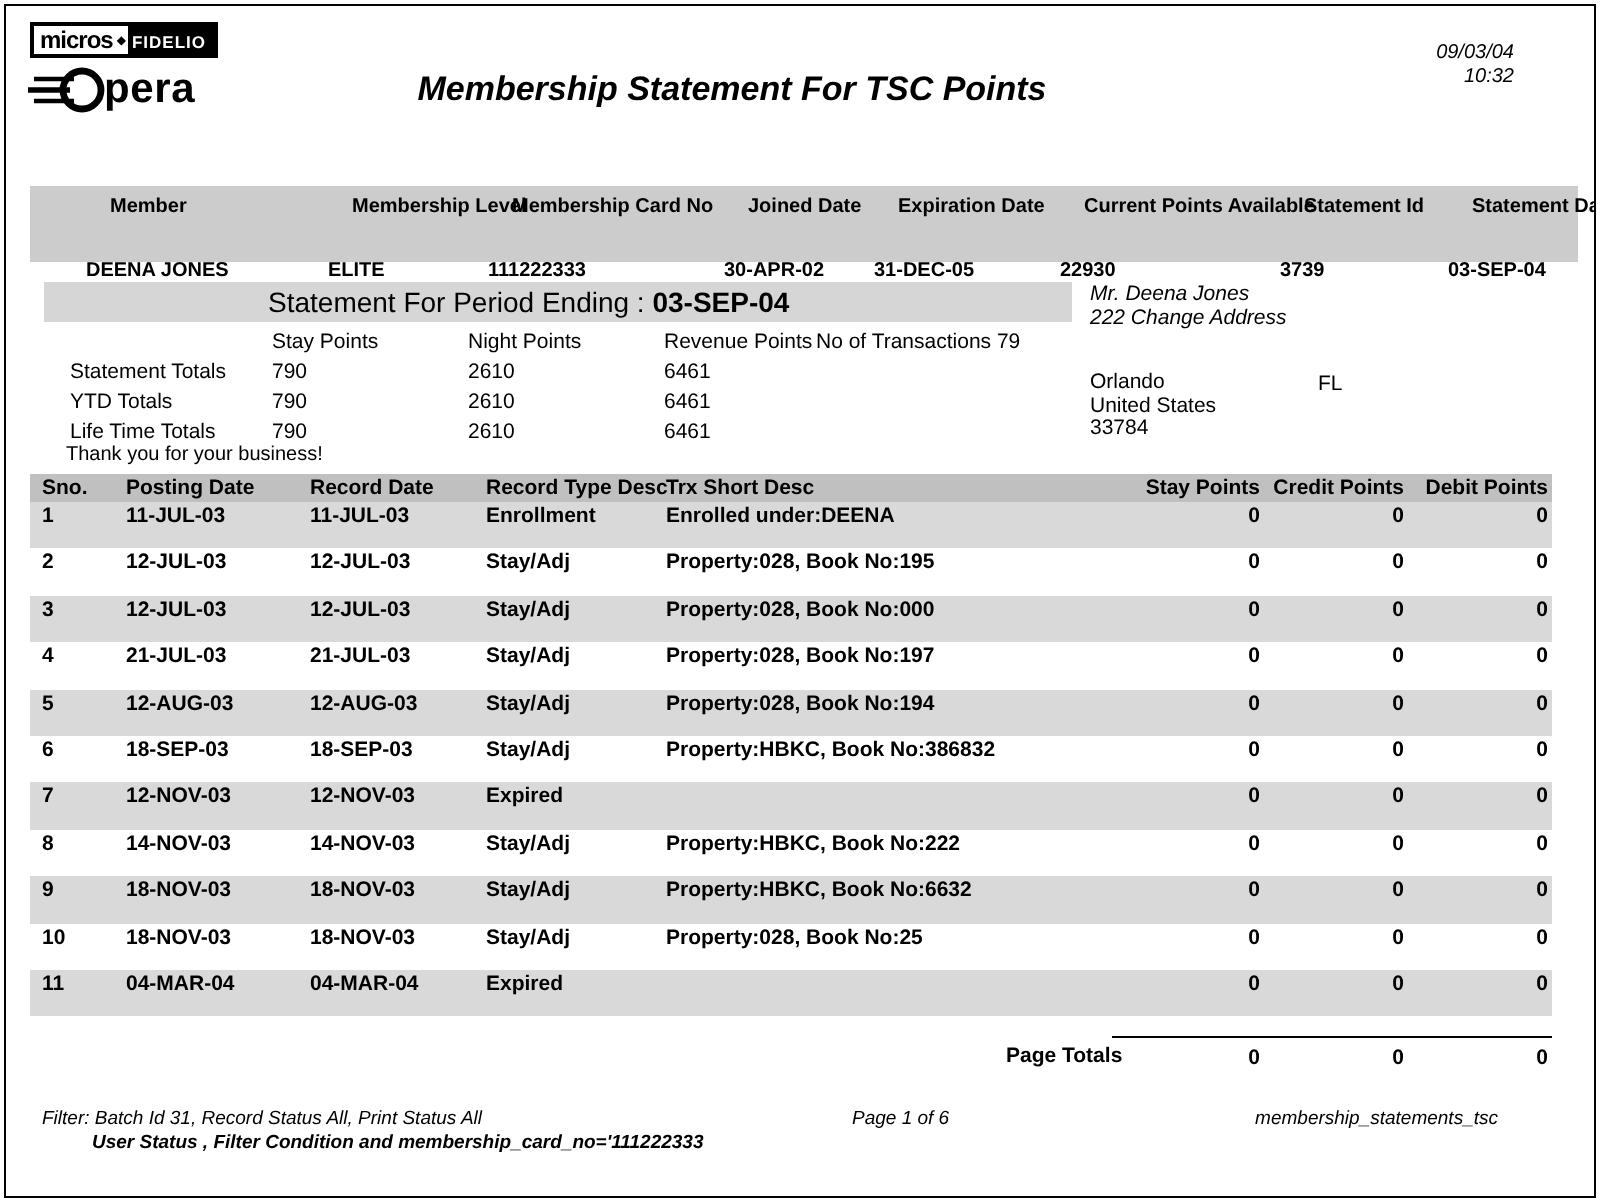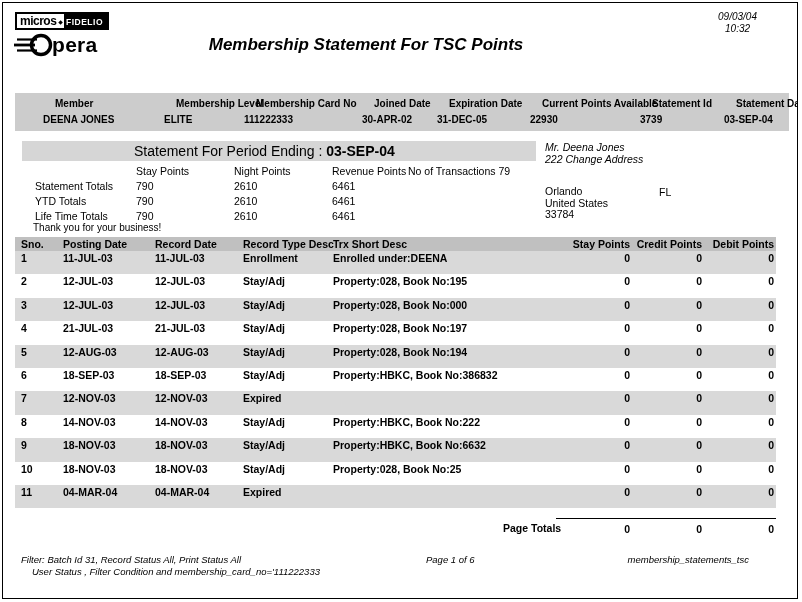--- a/index.html
+++ b/index.html
@@ -11,27 +11,27 @@
   
   .logo-wrap { position:absolute; left:12px; top:8px; }
   .mf-logo { display:inline-flex; align-items:stretch; border:2px solid #000; height:18px; background:#fff; }
   .mf-micros { font-weight:bold; font-size:12px; line-height:14px; padding:0 1px 0 3px; letter-spacing:-0.5px; }
   .mf-diamond { font-size:6px; align-self:center; margin:0 1px; }
   .mf-fidelio { background:#000; color:#fff; font-weight:bold; font-size:8.5px; line-height:14px; padding:1px 4px 0 2px; letter-spacing:0.5px; }
   .opera-wrap { position:absolute; left:10px; top:27px; display:flex; align-items:center; height:30px; }
   .opera-text { font-size:21px; font-weight:bold; letter-spacing:0.3px; margin-left:-3px; }
   .hdr-office { position:absolute; top:7px; left:0; width:750px; text-align:center; font-style:italic; font-size:12px; }
   .hdr-title  { position:absolute; top:32px; left:0; width:726px; text-align:center; font-style:italic; font-weight:bold; font-size:17px; }
-  .hdr-date { position:absolute; top:8px; right:40px; text-align:center; font-style:italic; font-size:10px; line-height:12px; }
+  .hdr-date { position:absolute; top:18px; right:40px; text-align:right; font-style:italic; font-size:10px; line-height:12px; }
 
   
   .member-band { position:absolute; left:12px; top:90px; width:774px; height:38px;
                  background:var(--member-band,#cccccc); font-size:10px; font-weight:bold; }
   .mcell { position:absolute; white-space:nowrap; }
-  .mh { top:5px;padding-left:28px; } .mv { top:21px;padding-left:16px; }
+  .mh { top:5px;padding-left:28px; } .mv { top:37px;padding-left:16px; }
   .m0{left:12px}.m1{left:133px}.m2{left:213px}.m3{left:331px}
   .m4{left:406px}.m5{left:499px}.m6{left:609px}.m7{left:693px}
 
   
   .period-bar { position:absolute; left:19px; top:138px; width:514px; height:20px;
                 background:var(--period-bar,#d6d6d6); font-size:14px; line-height:20px; }
   .period-text { margin-left:112px; white-space:nowrap; }
   .period-value { font-weight:bold; }
   .addr { position:absolute; left:542px; top:139px; font-size:10.5px; line-height:11.5px;font-style:italic; }
   .addr-city { position:absolute; left:542px; top:183px; font-size:10.5px; line-height:11.5px; }
@@ -56,21 +56,21 @@
   .tc { position:absolute; top:1px; white-space:nowrap; }
   .c0{left:6px}.c1{left:48px}.c2{left:140px}.c3{left:228px}.c4{left:318px}
   .c5{right:146px}.c6{right:74px}.c7{right:2px}
 
   
   .totals-line { position:absolute; left:553px; top:515px; width:220px; border-top:1px solid #000; }
   .page-totals { position:absolute; left:12px; top:519px; width:761px; height:14px;
                  font-weight:bold; font-size:10.5px; }
   .pt-label { position:absolute; left:488px; white-space:nowrap; }
   .footer-filter { position:absolute; left:18px; top:551px; font-size:9.5px; font-style:italic; line-height:11.5px; }
-  .footer-filter .line2 { margin-left:11px; }
+  .footer-filter .line2 { margin-left:25px;font-weight:bold; }
   .footer-page { position:absolute; left:423px; top:551px; font-size:9.5px; font-style:italic; }
   .footer-report { position:absolute; right:48px; top:551px; font-size:9.5px; font-style:italic; }
 </style>
 </head>
 <body>
 
 <div class="page">
 
   <div class="logo-wrap">
     <div class="mf-logo">

